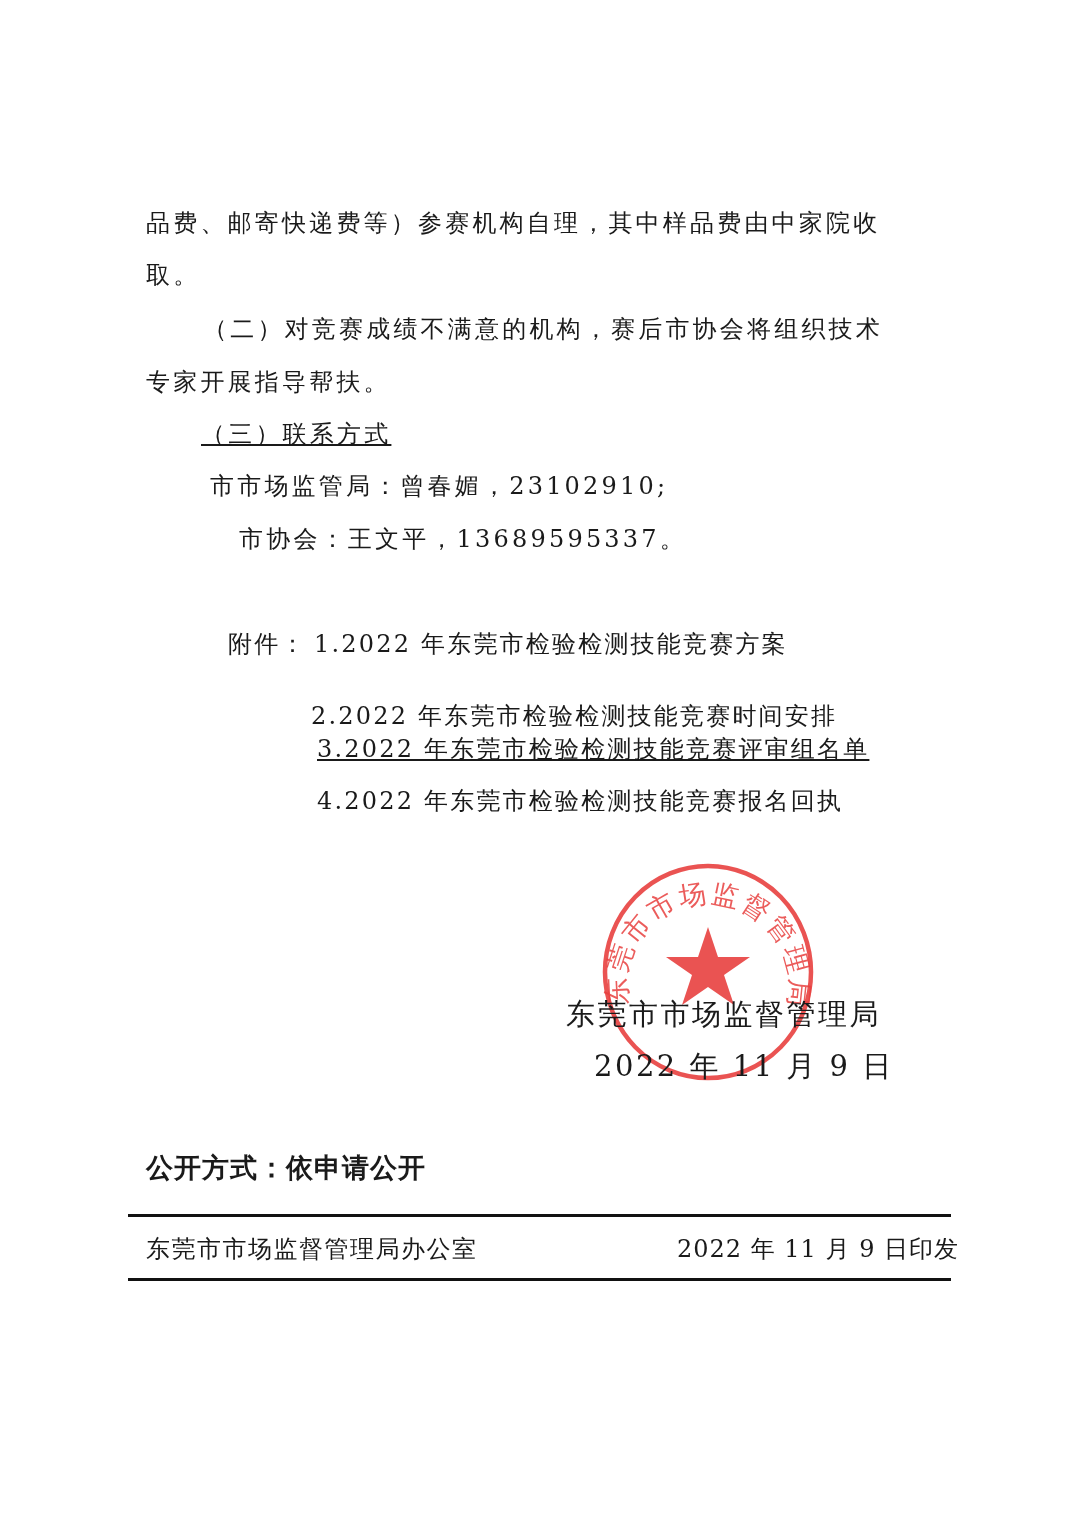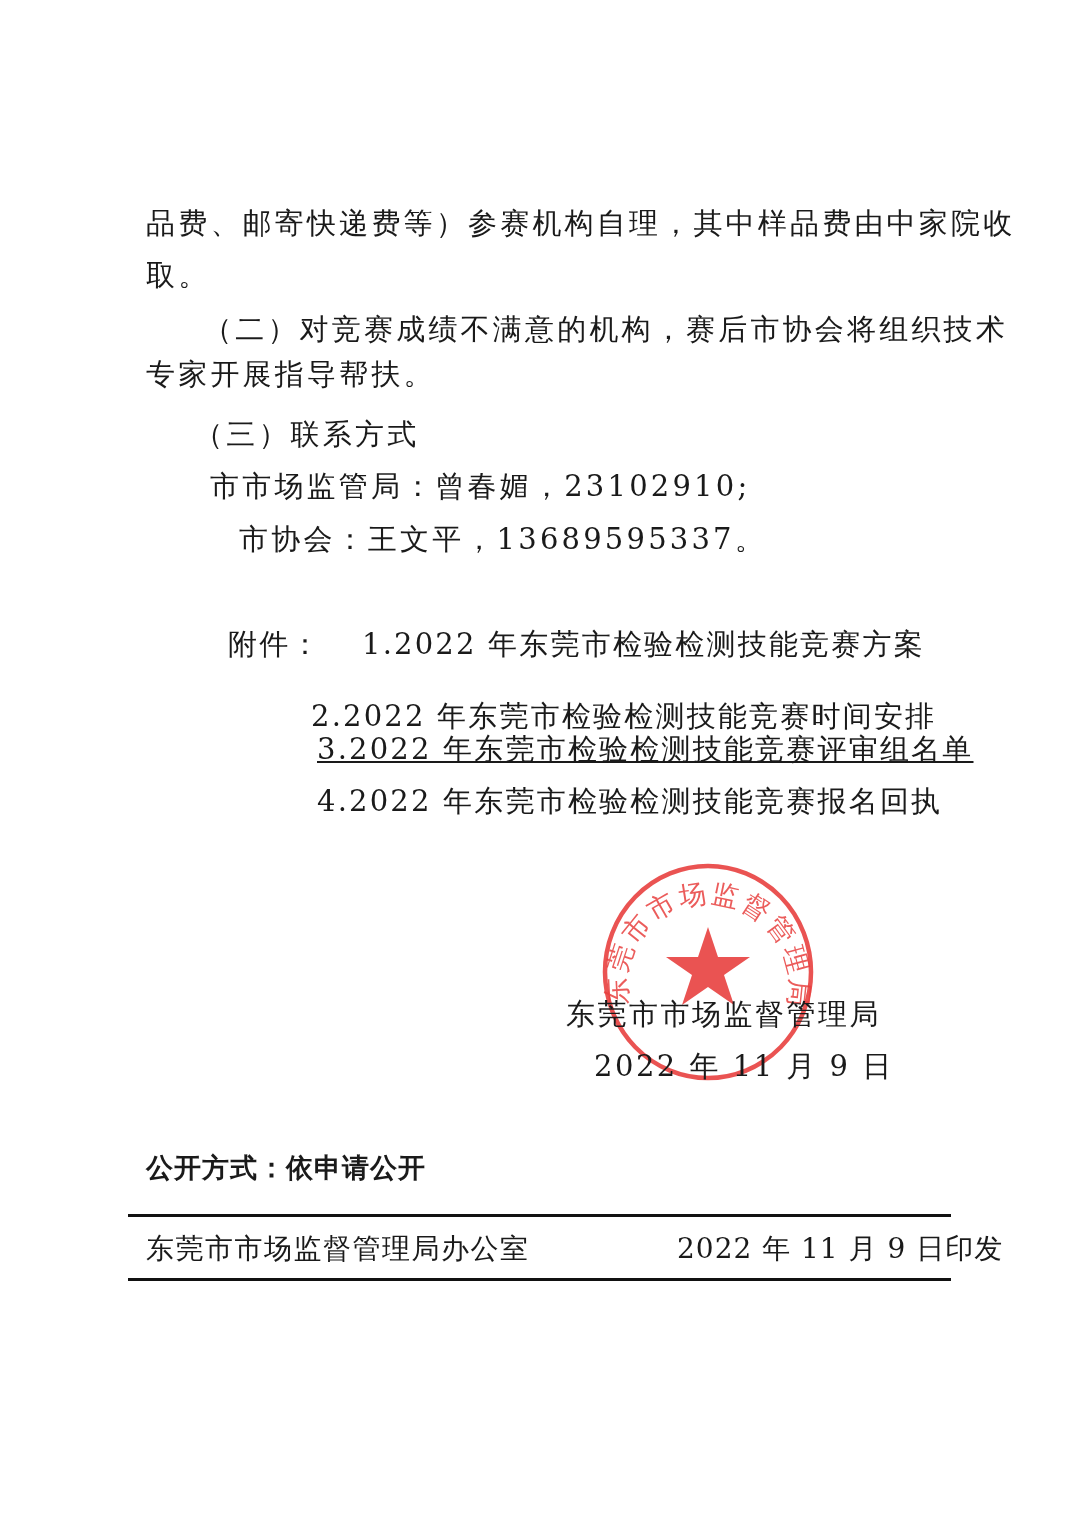--- a/index.html
+++ b/index.html
@@ -1,41 +1,41 @@
 <!DOCTYPE html>
 <html><head>
 <meta charset="utf-8">
 <style>
   html, body { margin: 0; padding: 0; background: #ffffff; }
   body { width: 1080px; height: 1527px; position: relative; overflow: hidden;
          font-family: "DejaVu Serif", "Liberation Serif", serif; color: #1a1a1a; }
-  .line { position: absolute; font-size: 29px; white-space: nowrap; line-height: 36px; }
+  .line { position: absolute; font-size: 24px; white-space: nowrap; line-height: 36px; }
   .para { letter-spacing: 3.2px; }
   .attach { letter-spacing: 2.2px; }
   .bold { font-family: "DejaVu Sans", "Liberation Sans", sans-serif; font-weight: bold; font-size: 27px; letter-spacing: 1px; }
   .rule { position: absolute; left: 128px; width: 823px; height: 3px; background: #111; }
-  .footer-text { position: absolute; font-size: 28px; line-height: 30px; white-space: nowrap; letter-spacing: 1.5px; }
+  .footer-text { position: absolute; font-size: 24px; line-height: 30px; white-space: nowrap; letter-spacing: 1.5px; }
   .stamp { position: absolute; left: 601px; top: 863px; width: 214px; height: 218px; }
   .sig { position: absolute; font-size: 29px; white-space: nowrap; line-height: 36px; letter-spacing: 2.5px; z-index: 2; }
 </style>
 </head>
 <body>
 
 <div>
 
   <div class="line para" style="left:146px; top:205px;">品费、邮寄快递费等）参赛机构自理，其中样品费由中家院收</div>
   <div class="line para" style="left:146px; top:257px;">取。</div>
   <div class="line para" style="left:203px; top:311px;">（二）对竞赛成绩不满意的机构，赛后市协会将组织技术</div>
-  <div class="line para" style="left:146px; top:356px;text-align:right;">专家开展指导帮扶。</div>
-  <div class="line para" style="left:194px; top:416px;">（三）联系方式</div>
+  <div class="line para" style="left:146px; top:364px;text-align:right;">专家开展指导帮扶。</div>
+  <div class="line para" style="left:201px; top:416px;text-decoration:underline;">（三）联系方式</div>
   <div class="line para" style="left:210px; top:468px;">市市场监管局：曾春媚，23102910;</div>
   <div class="line para" style="left:203px; top:521px;margin-left:36px;">市协会：王文平，13689595337。</div>
 
   <div class="line attach" style="left:228px; top:626px;">附件：</div>
-  <div class="line attach" style="left:314px; top:626px;margin-left:48px;">1.2022 年东莞市检验检测技能竞赛方案</div>
+  <div class="line attach" style="left:314px; top:626px;">1.2022 年东莞市检验检测技能竞赛方案</div>
   <div class="line attach" style="left:311px; top:678px;margin-top:20px;">2.2022 年东莞市检验检测技能竞赛时间安排</div>
   <div class="line attach" style="left:317px; top:731px;text-decoration:underline;">3.2022 年东莞市检验检测技能竞赛评审组名单</div>
   <div class="line attach" style="left:317px; top:783px;">4.2022 年东莞市检验检测技能竞赛报名回执</div>
 
   <svg class="stamp" viewBox="0 0 214 218">
     <defs>
       <path id="seal-arc" d="M 30 150 A 82 82 0 1 1 184 150"></path>
     </defs>
     <ellipse cx="107" cy="109" rx="103" ry="106" fill="none" stroke="#e8403f" stroke-width="4.5" opacity="0.9"></ellipse>
     <text font-family="DejaVu Sans, sans-serif" font-size="27" fill="#e8403f" opacity="0.85" letter-spacing="3">

